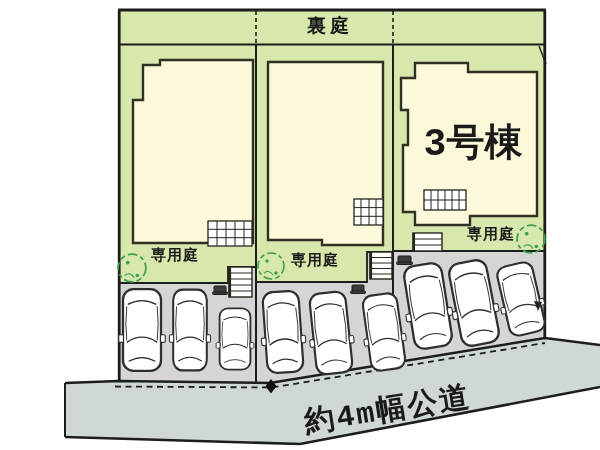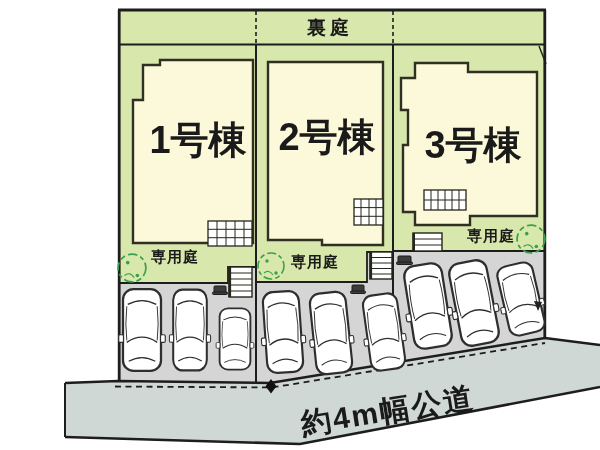--- a/index.html
+++ b/index.html
@@ -1,17 +1,17 @@
 <!DOCTYPE html>
 <html style="--lawn: #d8e7ab; --building: #fcf9da; --parking: #d5d5d5; --road: #cfd8d4; --outline: #1d1d1d; --tree: #3aa04d; --background: #ffffff;"><head>
 <meta charset="utf-8">
 <style>
   html,body{margin:0;padding:0;background:#fff;}
   #stage{position:relative;width:600px;height:450px;background:var(--background,#fff);overflow:hidden;
-         font-family:Liberation Sans, sans-serif;}
+         font-family:Liberation Mono, monospace;}
   #stage svg{position:absolute;left:0;top:0;}
   .label{position:absolute;transform:translate(-50%,-50%);color:#1a1a1a;font-weight:700;
          white-space:nowrap;line-height:1;}
   .lbl-back{left:330px;top:27px;font-size:19px;letter-spacing:4px;}
   .lbl-b1{left:198px;top:140px;font-size:38px;}
   .lbl-b2{left:327px;top:137px;font-size:38px;}
   .lbl-b3{left:473px;top:129px;font-size:38px;margin-top:16px;}
   .lbl-g{font-size:15px;letter-spacing:1px;font-weight:700;}
   .lbl-g1{left:175px;top:256px;}
   .lbl-g2{left:315px;top:261px;}
@@ -152,21 +152,19 @@
 
   <use href="#tree" transform="translate(132,268) scale(1.07)"></use>
   <use href="#tree" transform="translate(271,266)"></use>
   <use href="#tree" transform="translate(531,239) scale(1.07)"></use>
 
   <path d="M271,379 L276.5,386.2 L271,393.4 L265.5,386.2 Z" fill="#111"></path>
   <path d="M534,301 L542,302 L538,311 Z" fill="#222"></path>
 </svg>
 
 <div class="label lbl-back">裏庭</div>
-<div class="label lbl-b1">1号棟</div>
-<div class="label lbl-b2">2号棟</div>
 <div class="label lbl-b3">3号棟</div>
 <div class="label lbl-g lbl-g1">専用庭</div>
 <div class="label lbl-g lbl-g2">専用庭</div>
 <div class="label lbl-g lbl-g3">専用庭</div>
 <div class="label lbl-road">約4m幅公道</div>
 
 </div>
 
 </body></html>

